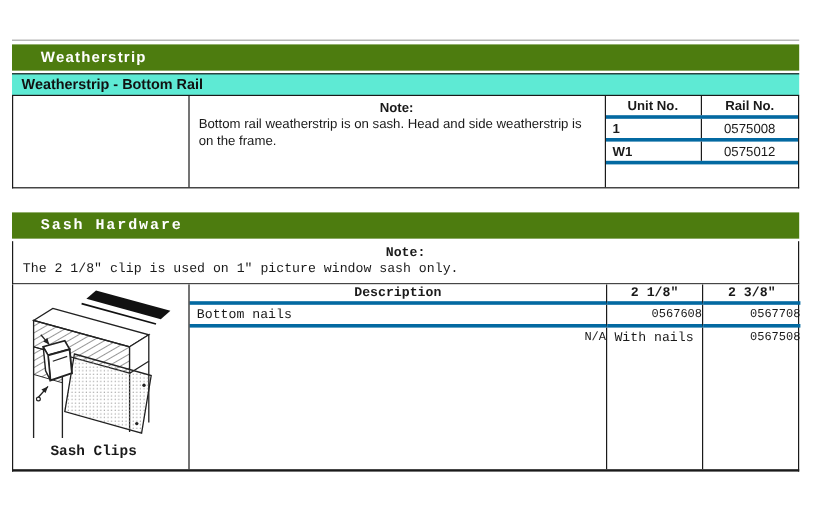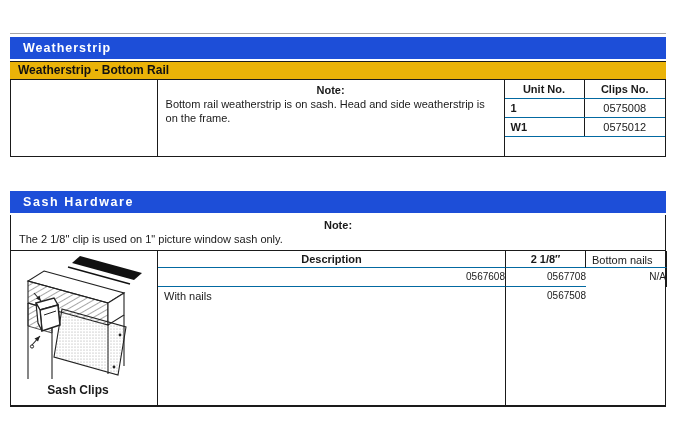--- a/index.html
+++ b/index.html
@@ -1,31 +1,31 @@
 <!DOCTYPE html>
 <html><head>
 <meta charset="utf-8">
 <style>
   html,body{margin:0;padding:0;background:#ffffff;}
   .page{position:relative;width:680px;height:440px;background:#ffffff;
         font-family:"Liberation Sans", sans-serif;color:#1a1a1a;overflow:hidden;}
   .hairline{position:absolute;left:10px;top:33px;width:656px;height:1px;background:#a6a6a6;}
   .tbl{position:absolute;left:10px;width:656px;box-sizing:border-box;}
-  .bar-black{box-sizing:border-box;height:22px;background:#1d4ed8;color:#ffffff;
-             font-weight:bold;font-size:12.5px;line-height:22px;padding-left:13px;letter-spacing:1px;}
+  .bar-black{box-sizing:border-box;height:22px;background:#4d7c0f;color:#ffffff;
+             font-weight:bold;font-size:12.5px;line-height:22px;padding-left:24px;letter-spacing:1px;}
   .bar-black.wide{letter-spacing:1.6px;}
   .bar-gap{height:2px;background:#ffffff;}
-  .bar-gray{box-sizing:border-box;height:19px;background:#eab308;color:#111;
+  .bar-gray{box-sizing:border-box;height:19px;background:#5eead4;color:#111;
             border-top:1px solid #1a1a1a;border-bottom:1px solid #1a1a1a;
             font-weight:bold;font-size:12px;line-height:17px;padding-left:8px;}
   .t-body{box-sizing:border-box;display:flex;border-left:1px solid #1a1a1a;
           border-right:1px solid #1a1a1a;border-bottom:1px solid #1a1a1a;background:#fff;}
   .cell{box-sizing:border-box;}
   .br{border-right:1px solid #1a1a1a;}
-  .bb{border-bottom:1px solid #0369a1;}
+  .bb{border-bottom:3px solid #0369a1;}
   .note-label{font-weight:bold;font-size:11px;line-height:14px;text-align:center;}
   .note-text{font-size:11px;line-height:14px;}
   .sub-row{box-sizing:border-box;display:flex;height:19px;}
   .sub-unit{box-sizing:border-box;width:80px;border-right:1px solid #1a1a1a;
             font-size:11px;font-weight:bold;padding-left:6px;line-height:18px;}
   .sub-order{box-sizing:border-box;flex:1;font-size:11px;text-align:center;line-height:18px;}
   .sub-head{font-weight:bold;text-align:center;padding-left:0;}
   .grid2{box-sizing:border-box;display:grid;grid-template-columns:147px 348px 80px 81px;
          grid-template-rows:17px 19px 118px;border-left:1px solid #1a1a1a;
          border-right:1px solid #1a1a1a;border-bottom:2px solid #1a1a1a;background:#fff;}
@@ -54,35 +54,35 @@
       <div class="cell br" style="width:147px;"></div>
 
       <div class="cell br" style="width:348px;padding:3px 8px;">
         <div class="note-label">Note:</div>
         <div class="note-text">Bottom rail weatherstrip is on sash. Head and side weatherstrip is on the frame.</div>
       </div>
 
       <div class="cell" style="width:161px;">
         <div class="sub-row bb">
           <div class="sub-unit sub-head">Unit No.</div>
-          <div class="sub-order sub-head">Clips No.</div>
+          <div class="sub-order sub-head">Rail No.</div>
         </div>
         <div class="sub-row bb">
           <div class="sub-unit">1</div>
           <div class="sub-order">0575008</div>
         </div>
         <div class="sub-row bb">
           <div class="sub-unit">W1</div>
           <div class="sub-order">0575012</div>
         </div>
       </div>
     </div>
   </div>
 
-  <div class="tbl" style="top:191px;">
+  <div class="tbl" style="top:177px;font-family:Liberation Mono, monospace;">
     <div class="bar-black wide">Sash Hardware</div>
     <div class="bar-gap"></div>
 
     <div class="note-row" style="height:36px;">
       <div class="note-label">Note:</div>
       <div class="note-text">The 2 1/8" clip is used on 1" picture window sash only.</div>
     </div>
 
     <div class="grid2" style="height:156px;">
 
@@ -125,20 +125,21 @@
           <polygon points="27,48 22,45.5 25.5,42.5" fill="#222"></polygon>
           <line x1="18" y1="92" x2="26" y2="83" stroke="#222" stroke-width="1.1"></line>
           <polygon points="26,83 24,88.5 20.5,85.5" fill="#222"></polygon>
           <circle cx="18" cy="93.5" r="1.6" fill="none" stroke="#222" stroke-width="1"></circle>
         </svg>
         <div class="illus-caption">Sash Clips</div>
       </div>
 
       <div class="cell br bb hcell">Description</div>
       <div class="cell br bb hcell">2 1/8″</div>
+      <div class="cell bb hcell">2 3/8″</div>
 
       <div class="cell br bb dcell">Bottom nails</div>
       <div class="cell br bb ncell">0567608</div>
       <div class="cell bb ncell">0567708</div>
 
       <div class="cell br ncell">N/A</div>
       <div class="cell br dcell">With nails</div>
       <div class="cell ncell">0567508</div>
     </div>
   </div>

